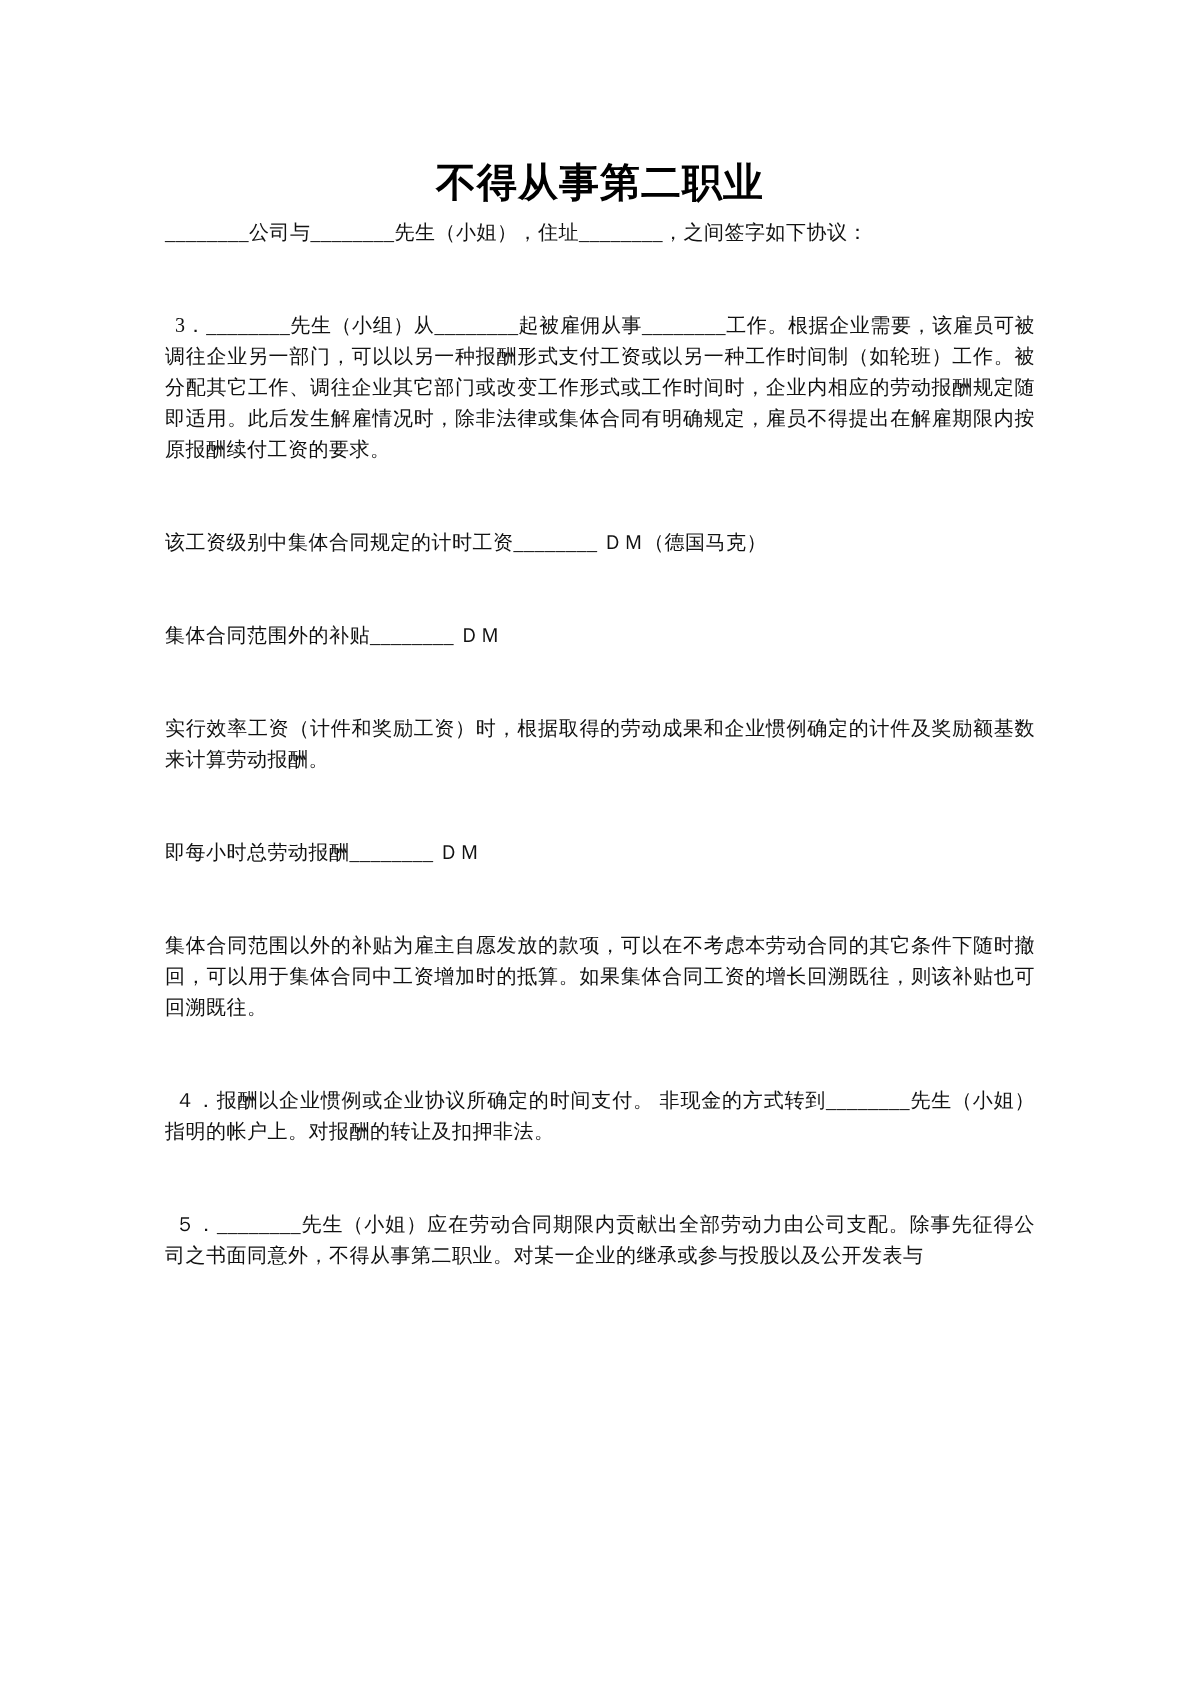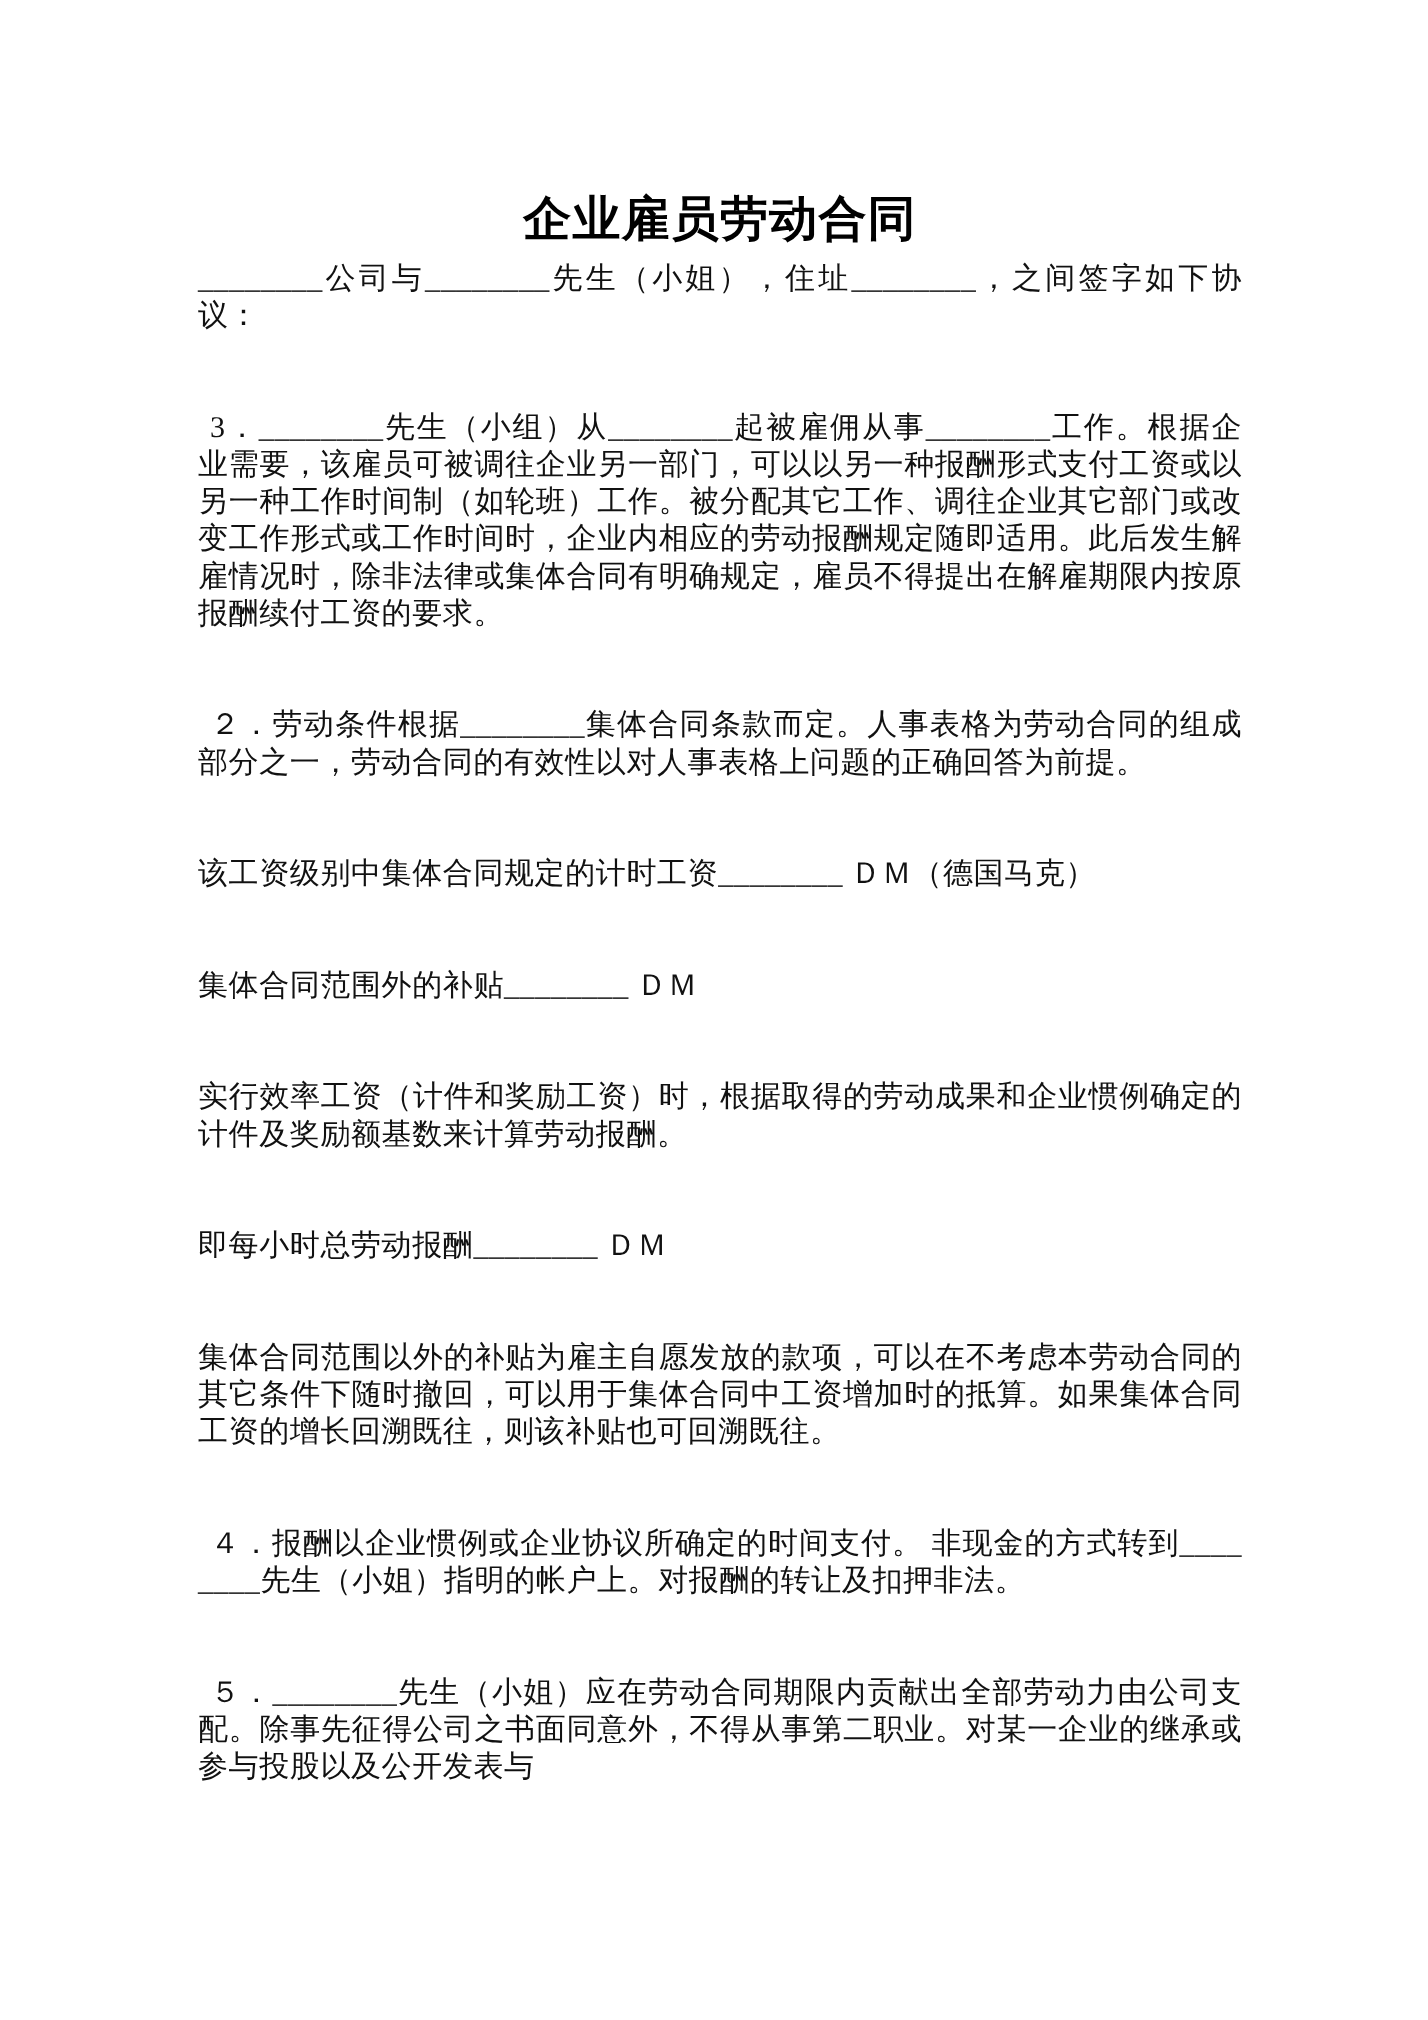--- a/index.html
+++ b/index.html
@@ -23,46 +23,45 @@
     font-size: 40px;
     line-height: 50px;
     font-weight: bold;
     text-align: center;
     letter-spacing: 1px;
     color: #000000;
   }
   .para {
     margin: 0 0 62px 0;
     width: 870px;
-    font-size: 25px;
+    font-size: 20px;
     line-height: 31px;
     letter-spacing: 0.5px;
     text-align: justify;
     text-justify: inter-character;
     word-break: break-all;
     color: #111111;
   }
   .para.num {
     text-indent: 10px;
   }
   .para:last-child {
     margin-bottom: 16px;
   }
 </style>
 </head>
 <body>
 
 <div class="page">
-  <h1 class="doc-title">企业雇员劳动合同</h1>
+  <h1 class="doc-title">不得从事第二职业</h1>
 
   <p class="para">________公司与________先生（小姐），住址________，之间签字如下协议：</p>
 
   <p class="para num">3．________先生（小组）从________起被雇佣从事________工作。根据企业需要，该雇员可被调往企业另一部门，可以以另一种报酬形式支付工资或以另一种工作时间制（如轮班）工作。被分配其它工作、调往企业其它部门或改变工作形式或工作时间时，企业内相应的劳动报酬规定随即适用。此后发生解雇情况时，除非法律或集体合同有明确规定，雇员不得提出在解雇期限内按原报酬续付工资的要求。</p>
 
-  <p class="para num">２．劳动条件根据________集体合同条款而定。人事表格为劳动合同的组成部分之一，劳动合同的有效性以对人事表格上问题的正确回答为前提。</p>
 
 
   <p class="para">该工资级别中集体合同规定的计时工资________ ＤＭ（德国马克）</p>
 
   <p class="para">集体合同范围外的补贴________ ＤＭ</p>
 
   <p class="para">实行效率工资（计件和奖励工资）时，根据取得的劳动成果和企业惯例确定的计件及奖励额基数来计算劳动报酬。</p>
 
   <p class="para">即每小时总劳动报酬________ ＤＭ</p>
 

